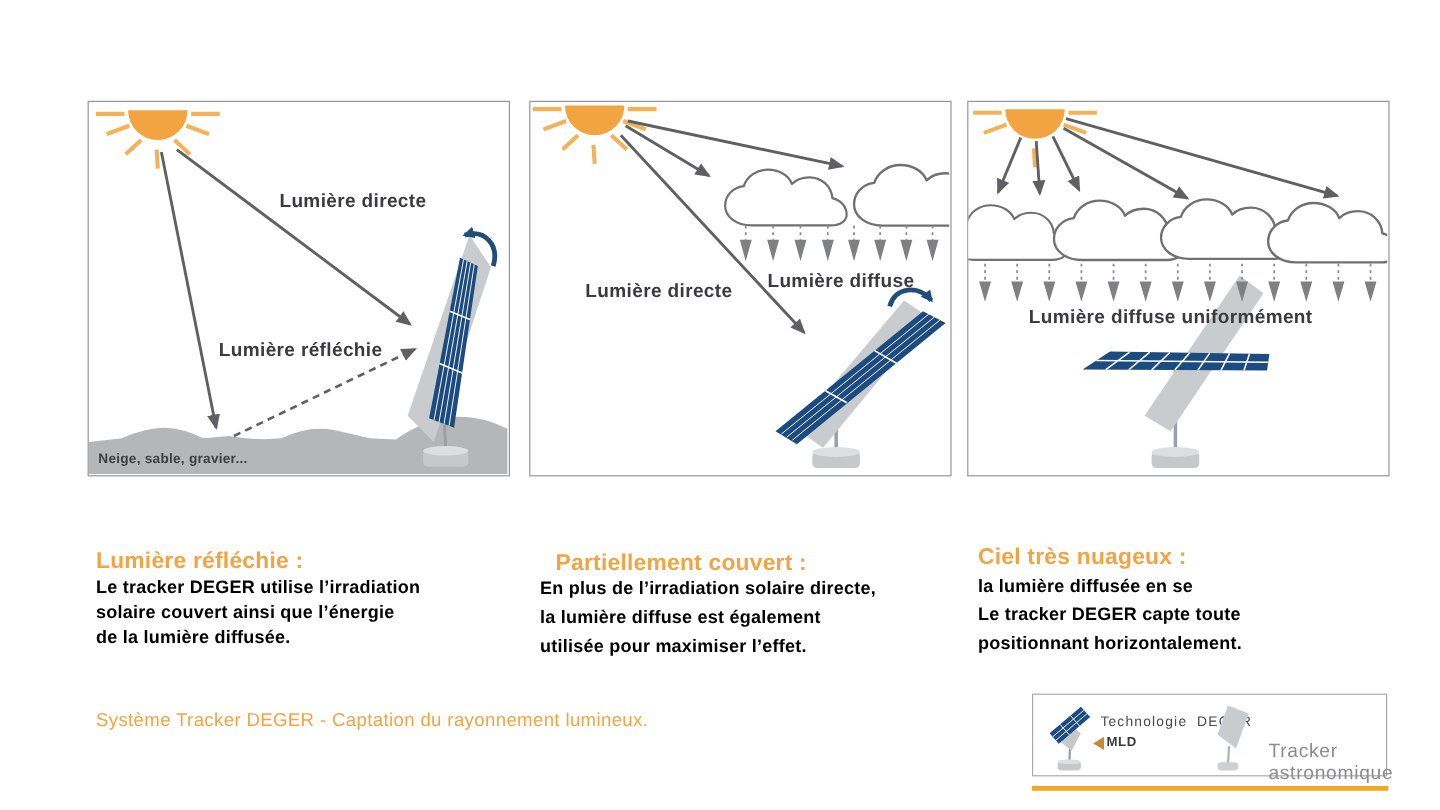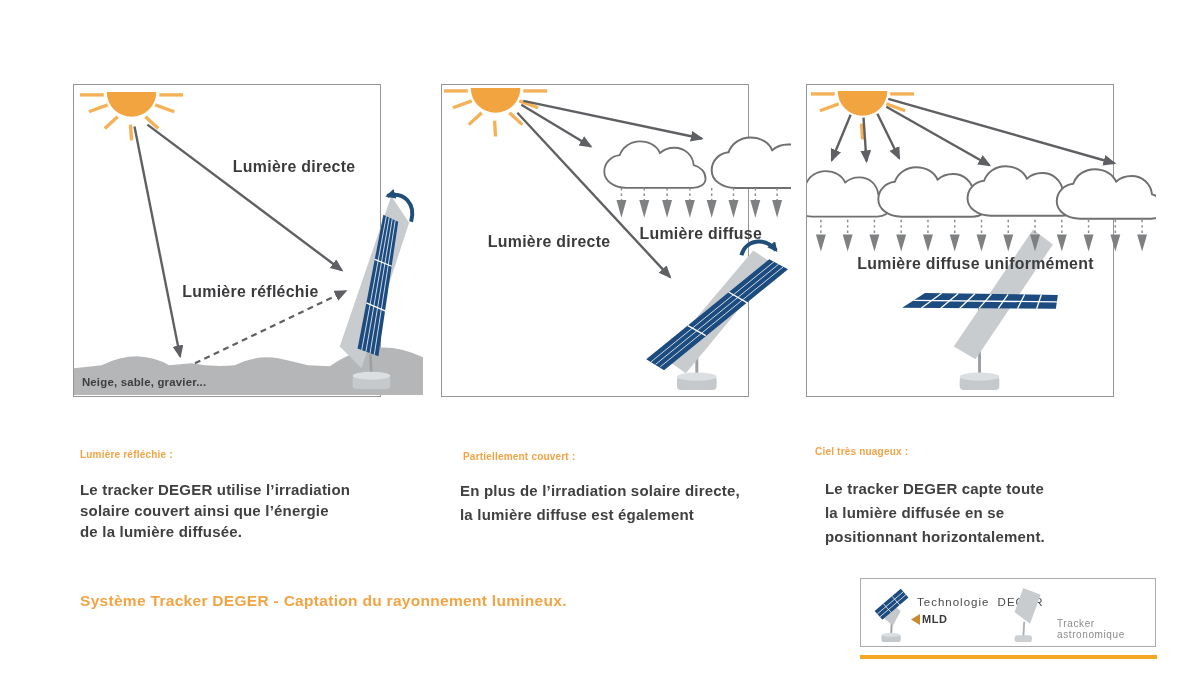--- a/index.html
+++ b/index.html
@@ -1,43 +1,43 @@
 <!DOCTYPE html>
 <html><head>
 <meta charset="utf-8">
 <style>
   html,body{margin:0;padding:0;background:#fff;}
   .stage{position:relative;width:1200px;height:675px;background:#fff;overflow:hidden;
          font-family:"Liberation Sans",sans-serif;}
-  .frame{position:absolute;top:84px;width:308px;height:313px;background:#fff;
+  .frame{position:absolute;top:84px;width:352px;height:313px;background:#fff;
          border:1.5px solid #969696;box-sizing:border-box;}
   .frame svg{display:block;width:349px;height:310px;}
   .dlabel{font-family:"Liberation Sans",sans-serif;font-size:16px;font-weight:700;
           fill:#3B3B3D;letter-spacing:0.3px;}
   .glabel{font-family:"Liberation Sans",sans-serif;font-size:11.5px;font-weight:700;
           fill:#3E3E40;letter-spacing:0.2px;}
   .ray{stroke:#5F6063;stroke-width:2.4;fill:none;}
   .dashline{stroke-dasharray:6 4.5;stroke-width:2.2;}
   .dashv{stroke:#8B8D8F;stroke-width:1.5;stroke-dasharray:2.5 3;}
   .cloud{fill:#ffffff;stroke:#6E7072;stroke-width:2;stroke-linejoin:round;}
   .sunray{stroke:#F5B157;stroke-width:3.4;}
   .pwhite{stroke:#ffffff;}
-  .heading{position:absolute;font-size:10px;font-weight:700;color:#F2A444;letter-spacing:0.2px;}
-  .bodytext{position:absolute;font-size:15px;font-weight:700;color:#404040;letter-spacing:0.2px;}
+  .heading{position:absolute;font-size:19px;font-weight:700;color:#F2A444;letter-spacing:0.2px;}
+  .bodytext{position:absolute;font-size:15px;font-weight:700;color:#000000;letter-spacing:0.2px;}
   .lh21 div{line-height:21px;}
-  .lh24 div{line-height:24px;margin-left:10px;}
-  .caption{position:absolute;left:80px;top:592px;font-size:15.5px;font-weight:700;
+  .lh24 div{line-height:24px;}
+  .caption{position:absolute;left:80px;top:592px;font-size:15.5px;font-weight:400;
            color:#F2A444;letter-spacing:0.3px;}
   .logo-box{position:absolute;left:860px;top:578px;width:296px;height:69px;background:#fff;
             border:1px solid #ABABAB;box-sizing:border-box;}
   .brand{position:absolute;left:56px;top:17px;font-size:11.5px;color:#4A4A4C;
          letter-spacing:1px;word-spacing:4px;}
   .mld-row{position:absolute;left:50px;top:34px;display:flex;align-items:center;gap:2px;}
   .mld-text{font-size:11px;font-weight:700;color:#3A3A3C;letter-spacing:0.5px;}
-  .tagline{position:absolute;left:196px;top:39px;font-size:10px;color:#8C8C8E;letter-spacing:0.6px;}
+  .tagline{position:absolute;left:196px;top:39px;font-size:16px;color:#8C8C8E;letter-spacing:0.6px;}
   .orange-bar{position:absolute;left:860px;top:655px;width:297px;height:4px;background:#F5A623;}
   .logo-art{position:absolute;}
 </style>
 </head>
 <body>
 
 <main class="stage">
 
   <section class="frame" style="left:73px">
     <svg viewBox="0 0 352 313" preserveAspectRatio="none">
@@ -252,24 +252,25 @@
   <h2 class="heading" style="left:815px;top:438px">Ciel très nuageux :</h2>
 
   <div class="bodytext lh21" style="left:80px;top:479px">
     <div>Le tracker DEGER utilise l’irradiation</div>
     <div>solaire couvert ainsi que l’énergie</div>
     <div>de la lumière diffusée.</div>
   </div>
   <div class="bodytext lh24" style="left:450px;top:479px">
     <div>En plus de l’irradiation solaire directe,</div>
     <div>la lumière diffuse est également</div>
+    <div>utilisée pour maximiser l’effet.</div>
   </div>
   <div class="bodytext lh24" style="left:815px;top:477px">
+    <div>la lumière diffusée en se</div>
     <div>Le tracker DEGER capte toute</div>
-    <div>la lumière diffusée en se</div>
     <div>positionnant horizontalement.</div>
   </div>
 
   <div class="caption">Système Tracker DEGER - Captation du rayonnement lumineux.</div>
 
   <div class="logo-box">
     <svg class="logo-art" style="left:10px;top:6px" width="44" height="58" viewBox="0 0 44 60">
       <line x1="21" y1="33" x2="20" y2="53" stroke="#9CA0A4" stroke-width="2"></line>
       <rect x="10" y="51" width="20" height="8" rx="3" fill="#C6C9CC"></rect>
       <ellipse cx="20" cy="51.5" rx="10" ry="2" fill="#DCDFE1"></ellipse>

